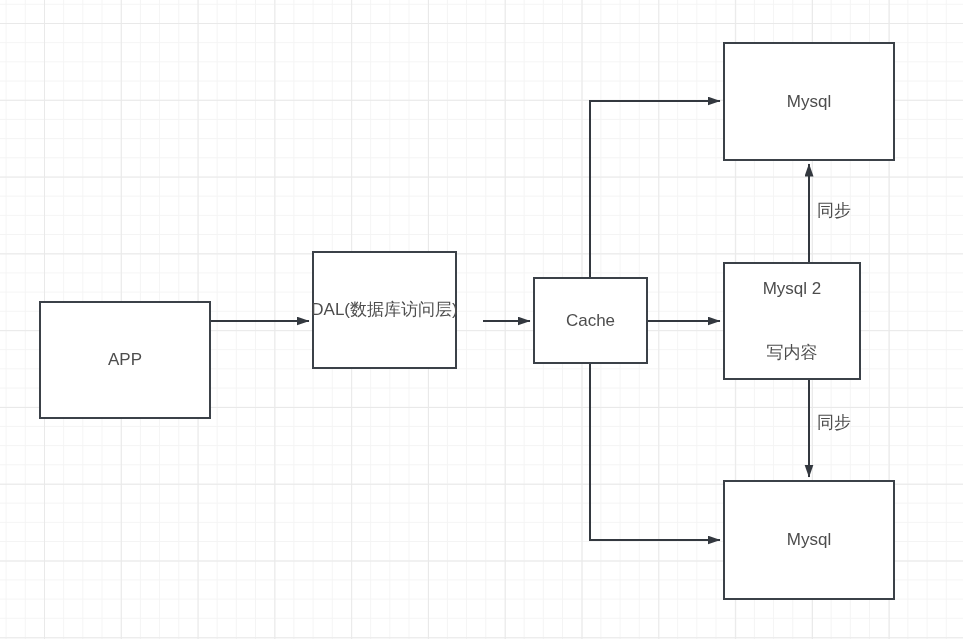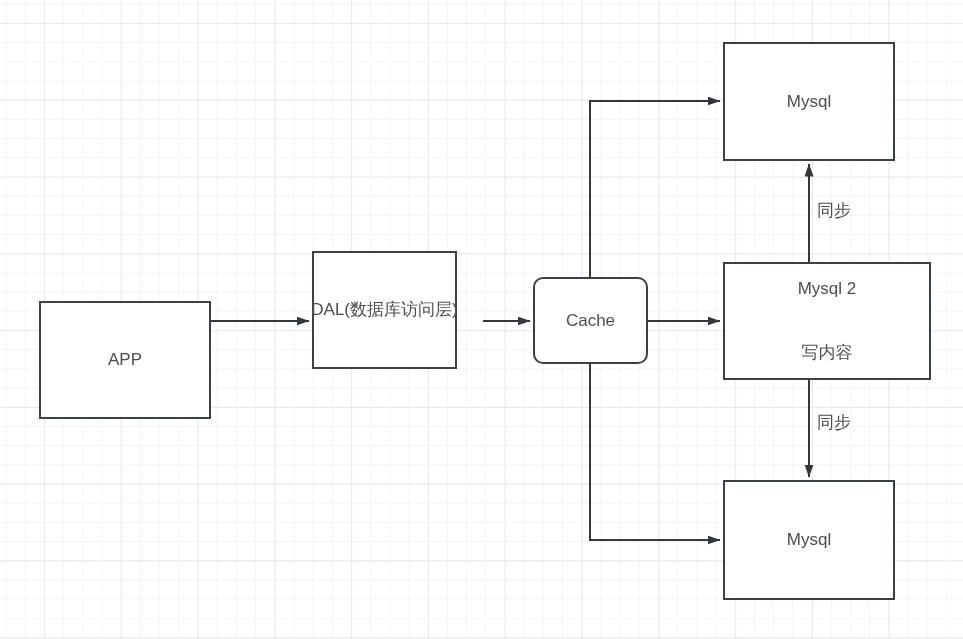--- a/index.html
+++ b/index.html
@@ -33,23 +33,23 @@
     align-items: center;
     justify-content: center;
     text-align: right;
     color: #4d4d4d;
     font-size: 17px;
     line-height: 24px;
     white-space: nowrap;
   }
   .node-app          { left: 39px;  top: 261px; width: 172px; height: 118px; margin-top: 40px; }
   .node-dal          { left: 312px; top: 251px; width: 145px; height: 118px; }
-  .node-cache        { left: 533px; top: 277px; width: 115px; height: 87px; border-radius: 10px;  }
+  .node-cache        { left: 533px; top: 277px; width: 115px; height: 87px;  }
   .node-mysql-top    { left: 723px; top: 42px;  width: 172px; height: 119px; }
-  .node-mysql2       { left: 723px; top: 262px; width: 208px; height: 118px; gap: 40px; }
+  .node-mysql2       { left: 723px; top: 262px; width: 138px; height: 118px; gap: 40px; }
   .node-mysql-bottom { left: 723px; top: 480px; width: 172px; height: 120px; }
   .edge-label {
     position: absolute;
     color: #4d4d4d;
     font-size: 17px;
     line-height: 19px;
     text-align: center;
   }
   .edge-label-sync-top    { left: 817px; top: 201px; }
   .edge-label-sync-bottom { left: 817px; top: 413px; }

